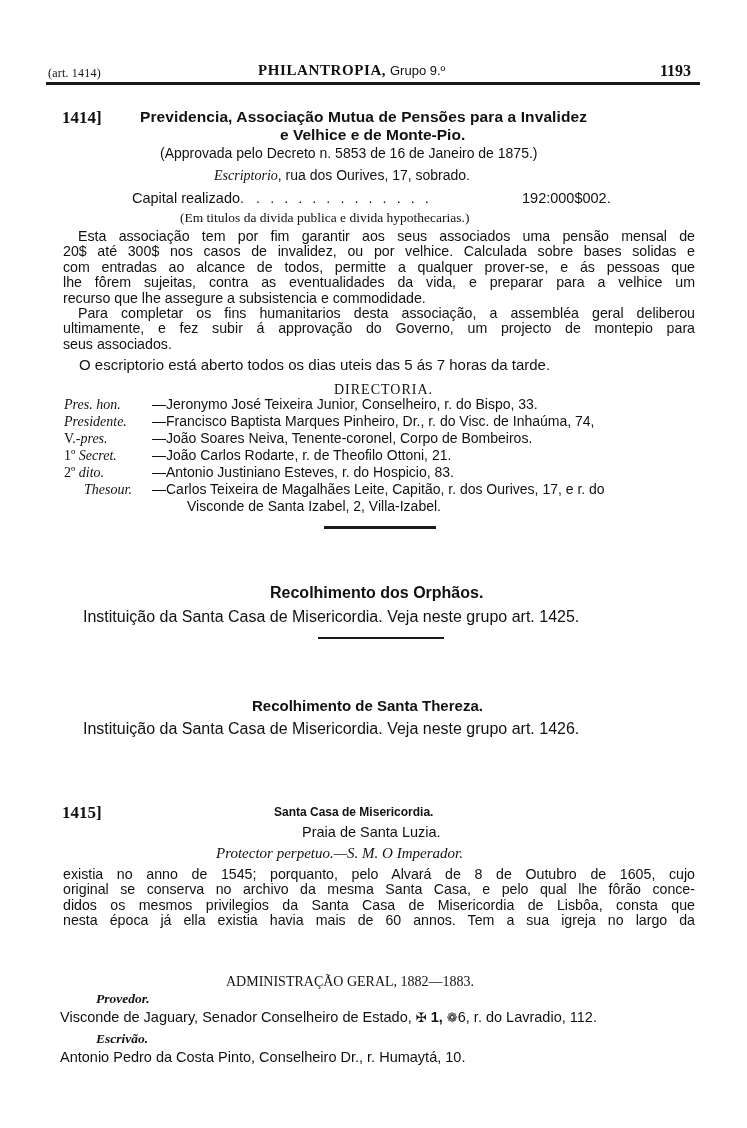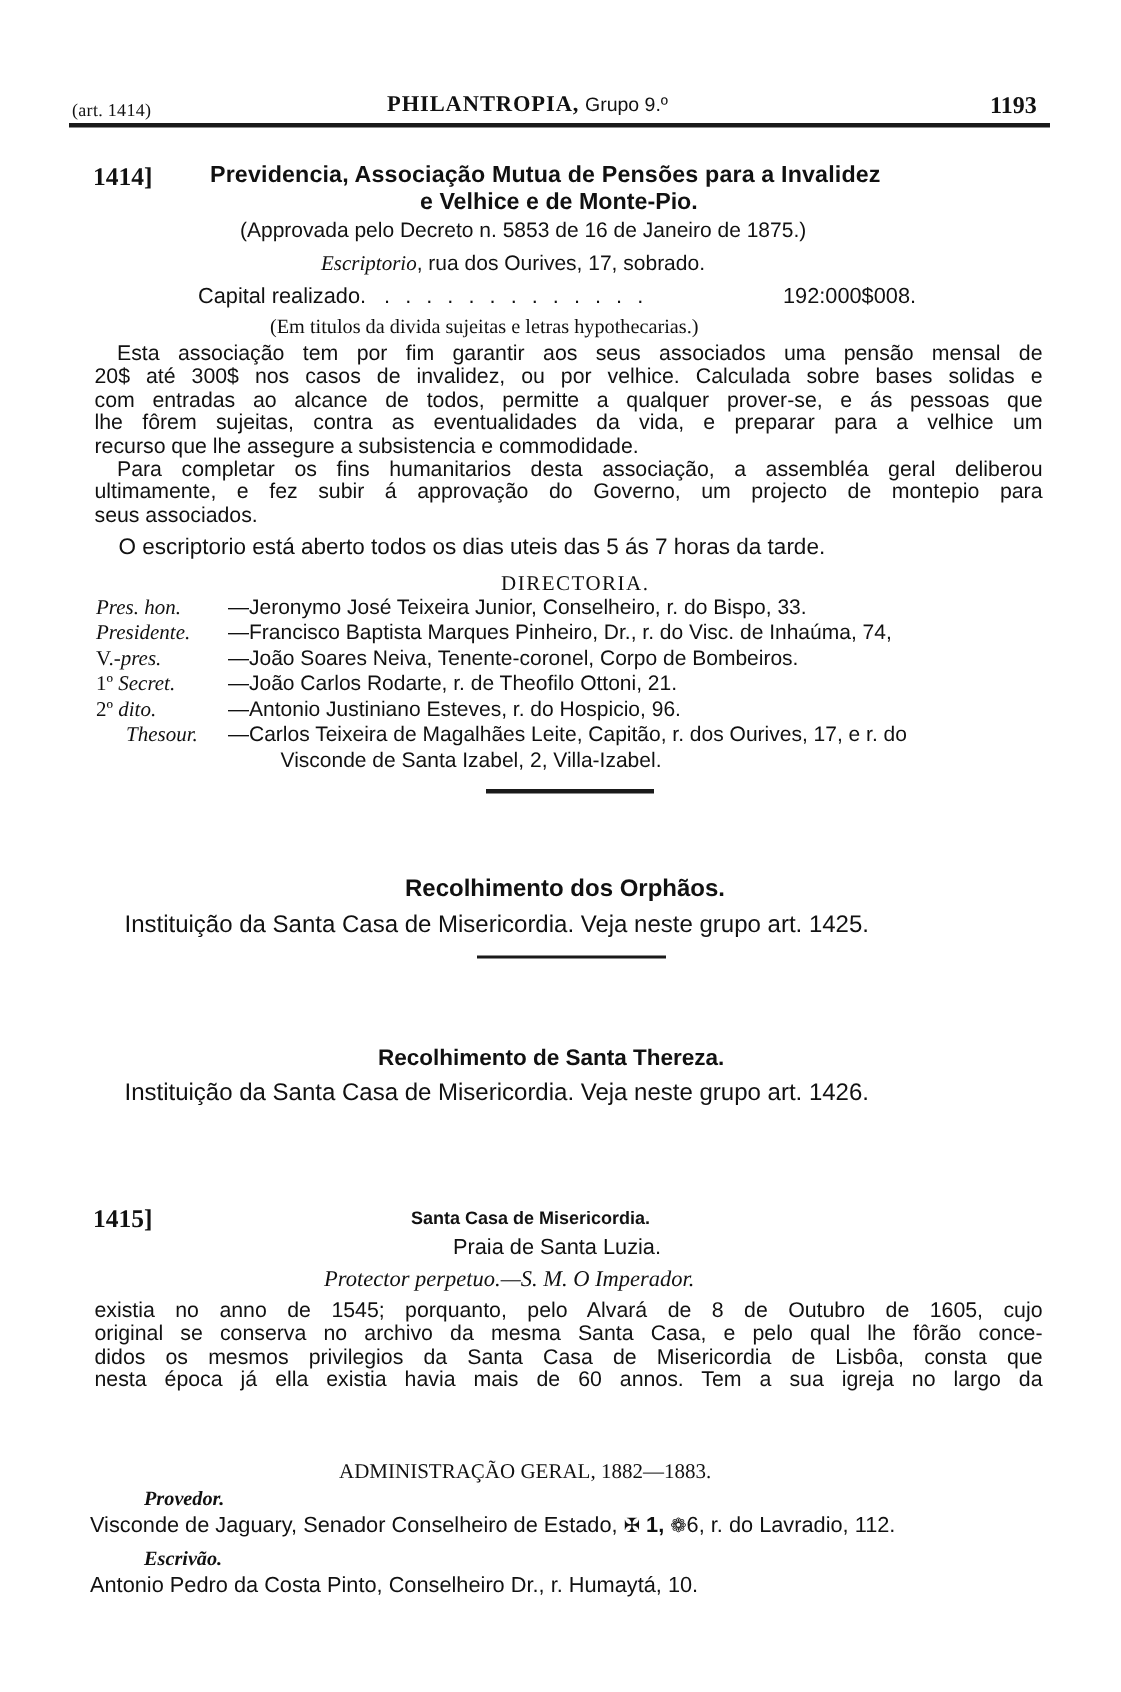--- a/index.html
+++ b/index.html
@@ -49,23 +49,23 @@
   <div class="abs serif art-num" style="left:62px; top:92px;">1414]</div>
   <div class="abs cond b" style="left:140px; top:92px; font-size:15.5px; letter-spacing:0.1px;">Previdencia, Associação Mutua de Pensões para a Invalidez</div>
   <div class="abs cond b" style="left:280px; top:110px; font-size:15.5px;">e Velhice e de Monte-Pio.</div>
   <div class="abs cond" style="left:160px; top:129px; font-size:14px;">(Approvada pelo Decreto n. 5853 de 16 de Janeiro de 1875.)</div>
   <div class="abs cond" style="left:214px; top:151px; font-size:14px;text-align:right;">
     <span class="i serif">Escriptorio</span><span>, rua dos Ourives, 17, sobrado.</span>
   </div>
   <div class="abs cond" style="left:132px; top:174px; font-size:14.5px; width:500px;">
     <span>Capital realizado.</span>
     <span style="letter-spacing:3px; margin-left:8px;">. . . . . . . . . . . . .</span>
-    <span style="position:absolute; left:390px;">192:000$008.</span>
+    <span style="position:absolute; left:390px;">192:000$002.</span>
   </div>
-  <div class="abs serif" style="left:180px; top:194px; font-size:13.5px;">(Em titulos da divida sujeitas e letras hypothecarias.)</div>
+  <div class="abs serif" style="left:180px; top:194px; font-size:13.5px;">(Em titulos da divida publica e divida hypothecarias.)</div>
 
   <div class="abs cond para" style="left:63px; top:213px; width:632px; white-space:normal;">
     <div class="just" style="text-indent:15px;">Esta associação tem por fim garantir aos seus associados uma pensão mensal de</div>
     <div class="just">20$ até 300$ nos casos de invalidez, ou por velhice. Calculada sobre bases solidas e</div>
     <div class="just">com entradas ao alcance de todos, permitte a qualquer prover-se, e ás pessoas que</div>
     <div class="just">lhe fôrem sujeitas, contra as eventualidades da vida, e preparar para a velhice um</div>
     <div>recurso que lhe assegure a subsistencia e commodidade.</div>
     <div class="just" style="text-indent:15px;">Para completar os fins humanitarios desta associação, a assembléa geral deliberou</div>
     <div class="just">ultimamente, e fez subir á approvação do Governo, um projecto de montepio para</div>
     <div>seus associados.</div>
@@ -80,21 +80,21 @@
   <div class="dir-row cond" style="top:397px;">
     <span class="role serif">Presidente.</span><span>—Francisco Baptista Marques Pinheiro, Dr., r. do Visc. de Inhaúma, 74,</span>
   </div>
   <div class="dir-row cond" style="top:414px;">
     <span class="role serif"><span class="up">V.</span><span>-pres.</span></span><span>—João Soares Neiva, Tenente-coronel, Corpo de Bombeiros.</span>
   </div>
   <div class="dir-row cond" style="top:431px;">
     <span class="role serif"><span class="up">1º</span> <span>Secret.</span></span><span>—João Carlos Rodarte, r. de Theofilo Ottoni, 21.</span>
   </div>
   <div class="dir-row cond" style="top:448px;">
-    <span class="role serif"><span class="up">2º</span> <span>dito.</span></span><span>—Antonio Justiniano Esteves, r. do Hospicio, 96.</span>
+    <span class="role serif"><span class="up">2º</span> <span>dito.</span></span><span>—Antonio Justiniano Esteves, r. do Hospicio, 83.</span>
   </div>
   <div class="dir-row cond" style="top:465px;text-align:center;">
     <span class="role serif">Thesour.</span><span>—Carlos Teixeira de Magalhães Leite, Capitão, r. dos Ourives, 17, e r. do</span>
   </div>
   <div class="dir-row cond" style="top:482px; left:187px;">Visconde de Santa Izabel, 2, Villa-Izabel.</div>
 
   <div class="rule-short" style="left:324px; top:510px; width:112px;"></div>
 
   <div class="abs cond b" style="left:270px; top:568px; font-size:16px;">Recolhimento dos Orphãos.</div>
   <div class="abs cond" style="left:83px; top:592px; font-size:16px;">Instituição da Santa Casa de Misericordia. Veja neste grupo art. 1425.</div>

